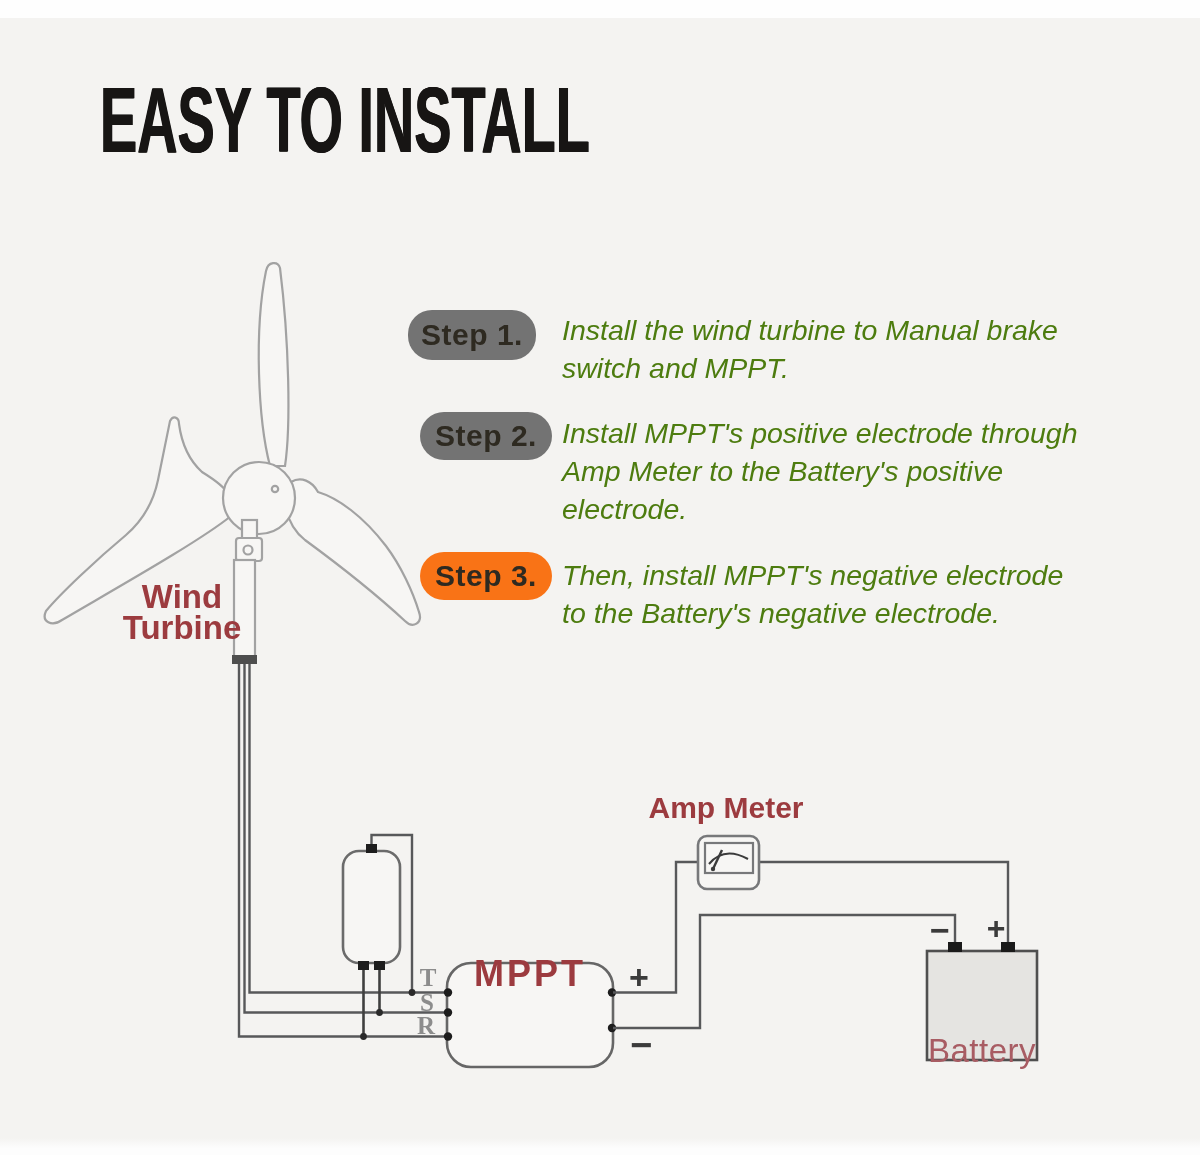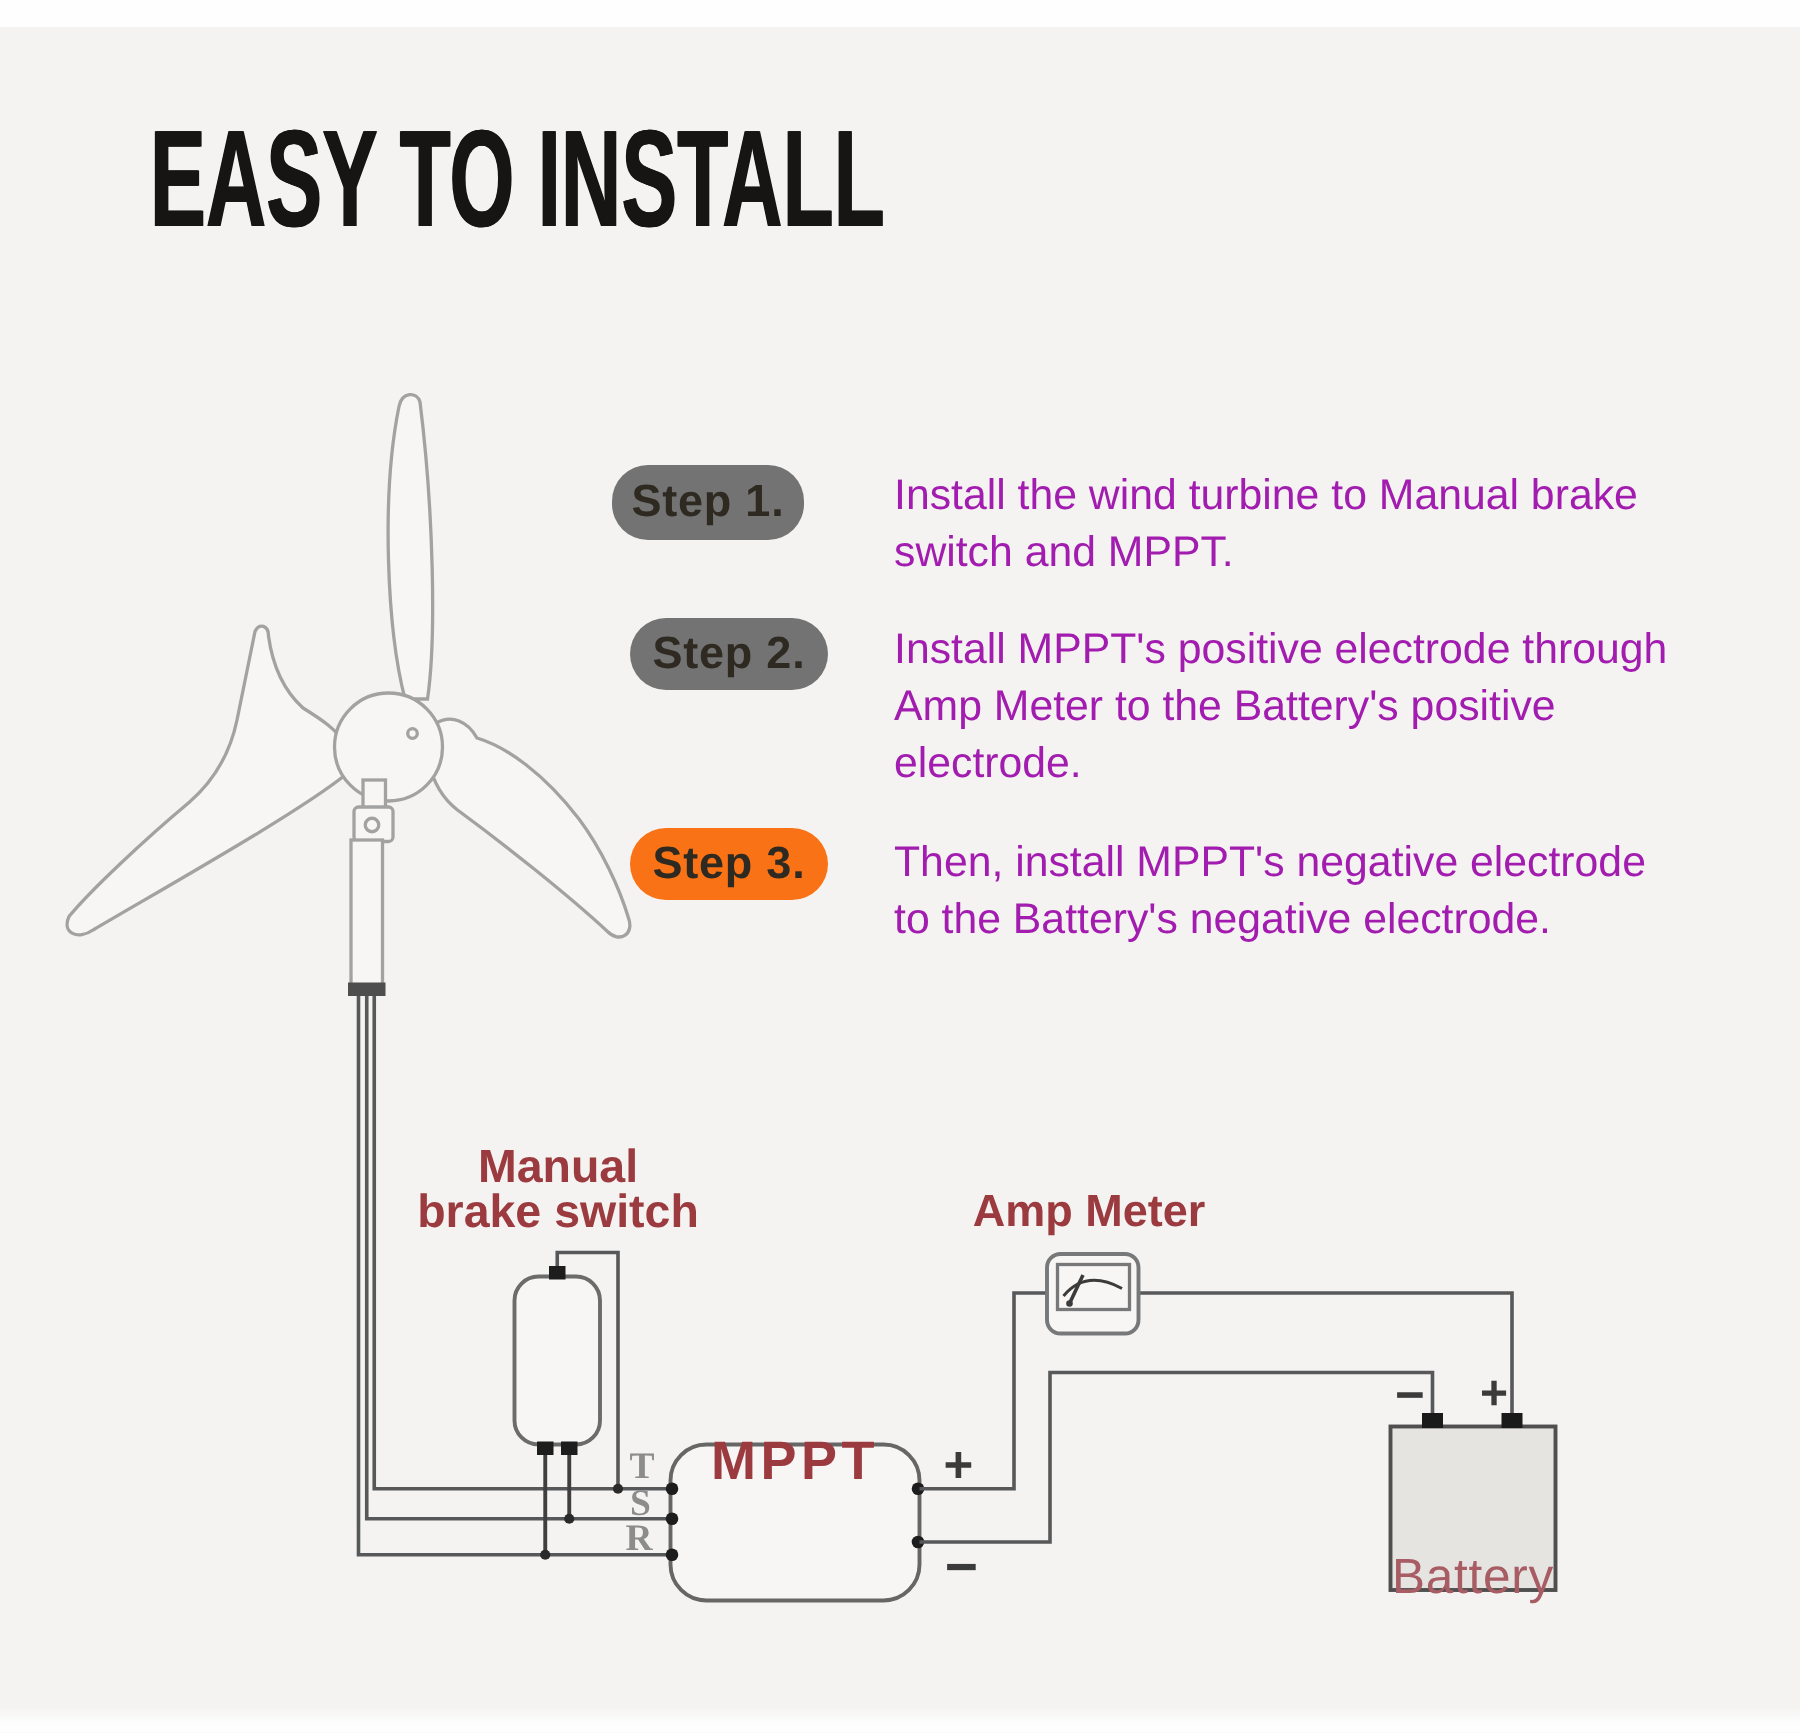--- a/index.html
+++ b/index.html
@@ -22,21 +22,21 @@
 
   .badge {
     position:absolute; border-radius:24px;
     display:flex; align-items:center; justify-content:center;
     font-weight:700; font-size:30px; color:#2e2a21; letter-spacing:0.5px;
   }
   .badge-1 { left:408px; top:310px; width:128px; height:50px; background:#737373; }
   .badge-2 { left:420px; top:412px; width:132px; height:48px; background:#737373; }
   .badge-3 { left:420px; top:552px; width:132px; height:48px; background:#f97316; }
 
-  .step-text { position:absolute; left:596px; color:#a21caf; font-size:28.5px; }
+  .step-text { position:absolute; left:562px; color:#4d7c0f; font-size:28.5px;font-style:italic; }
   .step-text .line { line-height:38px; white-space:nowrap; }
   .text-1 { top:311px; }
   .text-2 { top:414px; }
   .text-3 { top:556px; }
 
   .diagram-label {
     position:absolute; color:#9c3b3f; font-weight:700;
     text-align:center; line-height:30px; font-size:31px;
   }
   .lbl-wind { left:107px; top:581px; width:150px; font-size:33px; line-height:31px; }
@@ -168,25 +168,25 @@
     <div class="line">electrode.</div>
   </div>
 
   <div class="badge badge-3">Step 3.</div>
   <div class="step-text text-3">
     <div class="line">Then, install MPPT's negative electrode</div>
     <div class="line">to the Battery's negative electrode.</div>
     <div class="line"></div>
   </div>
 
+  <div class="diagram-label lbl-wind">
+    <div>Wind</div>
+    <div>Turbine</div>
+  </div>
 
-  <div class="diagram-label lbl-brake">
-    <div>Manual</div>
-    <div>brake switch</div>
-  </div>
 
   <div class="diagram-label lbl-amp">Amp Meter</div>
   <div class="diagram-label lbl-mppt">MPPT</div>
   <div class="diagram-label lbl-battery">Battery</div>
 
   <div class="terminal t-t">T</div>
   <div class="terminal t-s">S</div>
   <div class="terminal t-r">R</div>
 
   <div class="polarity p-mppt-plus">+</div>

